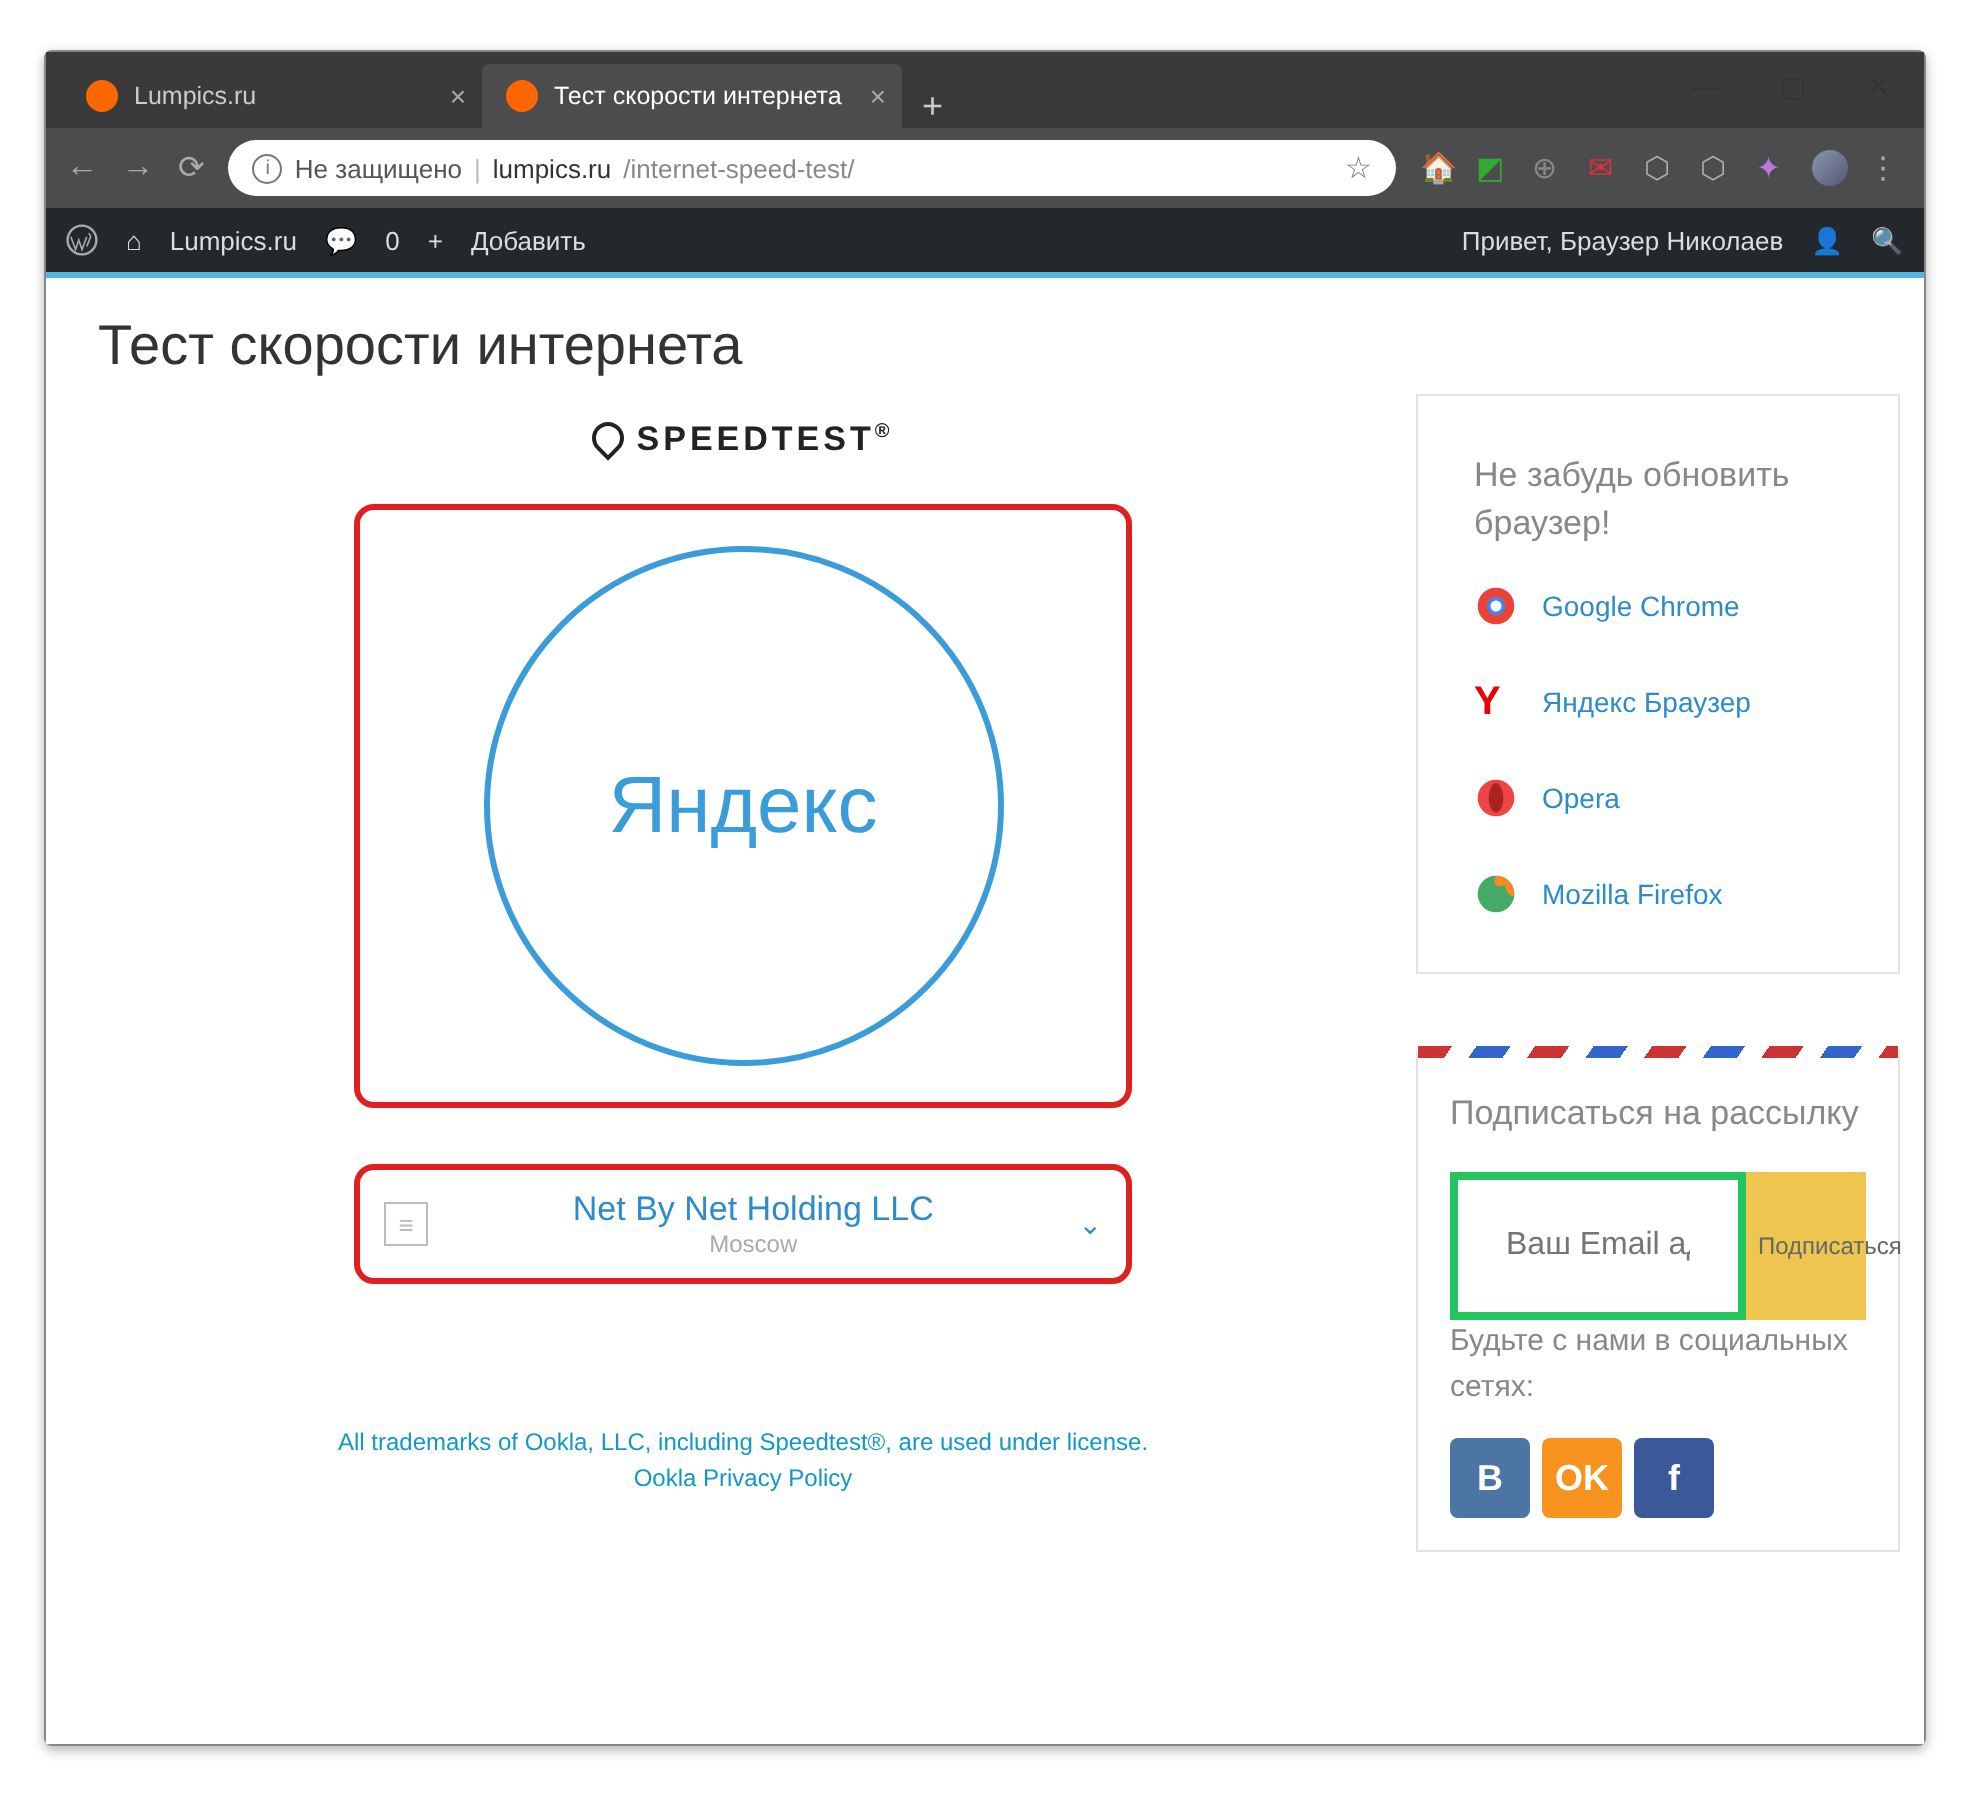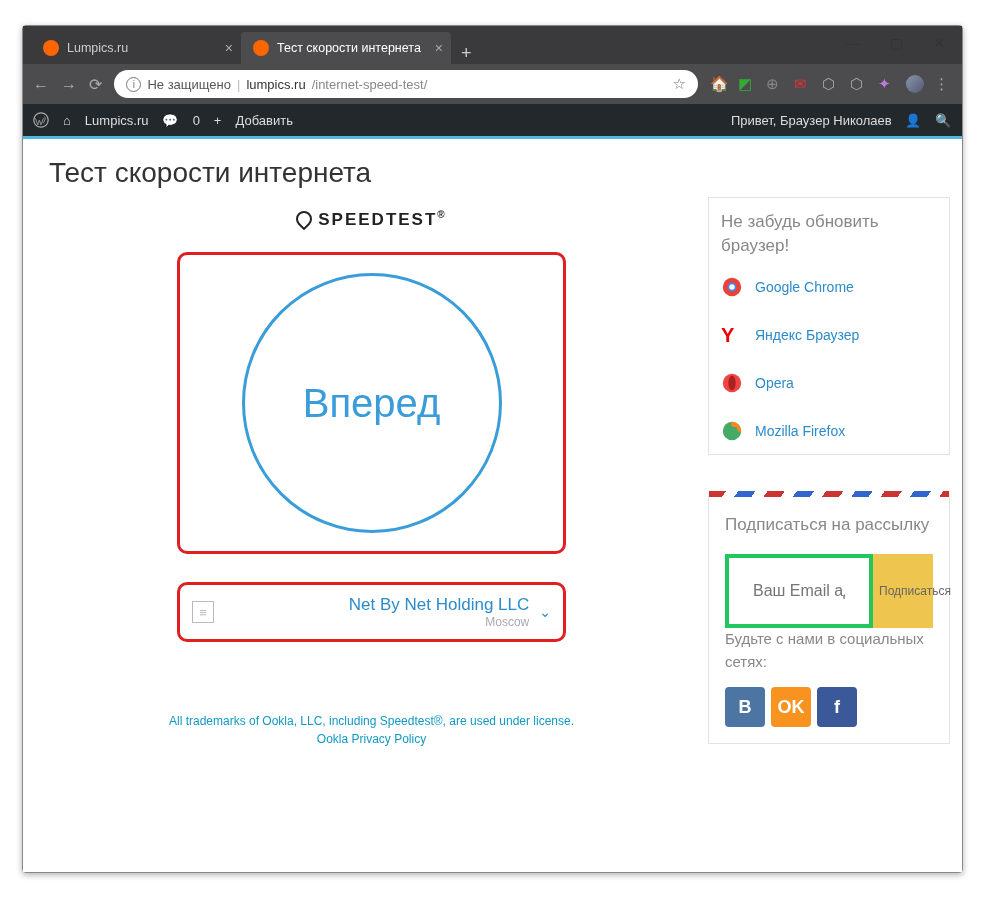--- a/index.html
+++ b/index.html
@@ -31,27 +31,27 @@
 .bluebar{height:3px;background:#51b7e0;margin:0 0 14px}
 h1.pt{font-size:28px;font-weight:300;color:#333;padding:4px 26px 8px}
 .main{display:flex;padding:0 12px}
 .left{flex:1;padding:0 12px;text-align:center}
 .brand{text-align:center;padding:12px 24px 0;color:#222;font-size:17px;letter-spacing:2px;font-weight:600}
 .brand .g{display:inline-block;width:16px;height:16px;border:2px solid #222;border-radius:50% 50% 0 50%;transform:rotate(45deg);margin-right:6px;position:relative;top:2px}
 .redbox{border:3px solid #e02020;border-radius:10px;margin:22px 130px 24px;padding:12px}
 .circle{width:260px;height:260px;border:3px solid #3a9cd8;border-radius:50%;margin:6px auto;display:flex;align-items:center;justify-content:center;font-size:40px;color:#3a9cd8;font-weight:300}
 .redbox2{border:3px solid #e02020;border-radius:10px;margin:28px 130px 10px;padding:10px 12px;display:flex;align-items:center;gap:10px}
 .srv-ico{width:22px;height:22px;border:1.5px solid #bbb;display:flex;align-items:center;justify-content:center;color:#bbb;font-size:13px}
-.srv-txt{text-align:right;flex:1}
+.srv-txt{text-align:center;flex:1}
 .srv-name{color:#2c8cc9;font-size:17px}
 .srv-loc{color:#aaa;font-size:12px}
 .chev{color:#2c8cc9;font-size:14px}
 .legal{color:#1199c4;font-size:12px;padding:60px 40px 0;line-height:1.5}
 .side{width:242px}
-.widget{border:1px solid #e2e2e2;padding:12px;margin-bottom:36px}
+.widget{border:1px solid #e2e2e2;padding:28px;margin-bottom:36px}
 .wtitle{color:#888;font-size:17px;font-weight:300;margin-bottom:18px;line-height:1.4}
 .blist{display:flex;flex-direction:column;gap:26px}
 .bi{display:flex;align-items:center;gap:12px;color:#2c8cc9;font-size:14px}
 .bi .ico{width:22px;height:22px}
 .mail{border:1px solid #e2e2e2;border-top:6px solid transparent;position:relative;padding:16px}
 .mail::before{content:"";position:absolute;top:-6px;left:0;right:0;height:6px;background:repeating-linear-gradient(125deg,#c33 0 14px,#fff 14px 24px,#36c 24px 38px,#fff 38px 48px)}
 .emrow{display:flex;margin-top:14px}
 .emrow input{flex:1;border:4px solid #22c55e;padding:24px;font-size:16px;width:100px}
 .emrow button{background:#eec64f;border:none;padding:4px 6px;font-size:12px;color:#666;width:60px}
 .soc-t{color:#888;font-size:15px;line-height:1.5;}
@@ -122,21 +122,21 @@
  </div>
 
  <div class="content">
   <div class="bluebar"></div>
   <h1 class="pt">Тест скорости интернета</h1>
   <div class="main">
    <div class="left">
     <div class="brand"><span class="g"></span><span>SPEEDTEST</span><sup style="font-size:10px">®</sup></div>
     <div class="redbox">
      <div class="circle">
-              <span>Вперед</span>
+              <span>Яндекс</span>
             </div>
     </div>
     <div class="redbox2">
      <div class="srv-ico">≡</div>
      <div class="srv-txt">
       <div class="srv-name">Net By Net Holding LLC</div>
       <div class="srv-loc">Moscow</div>
      </div>
      <div class="chev">⌄</div>
     </div>

